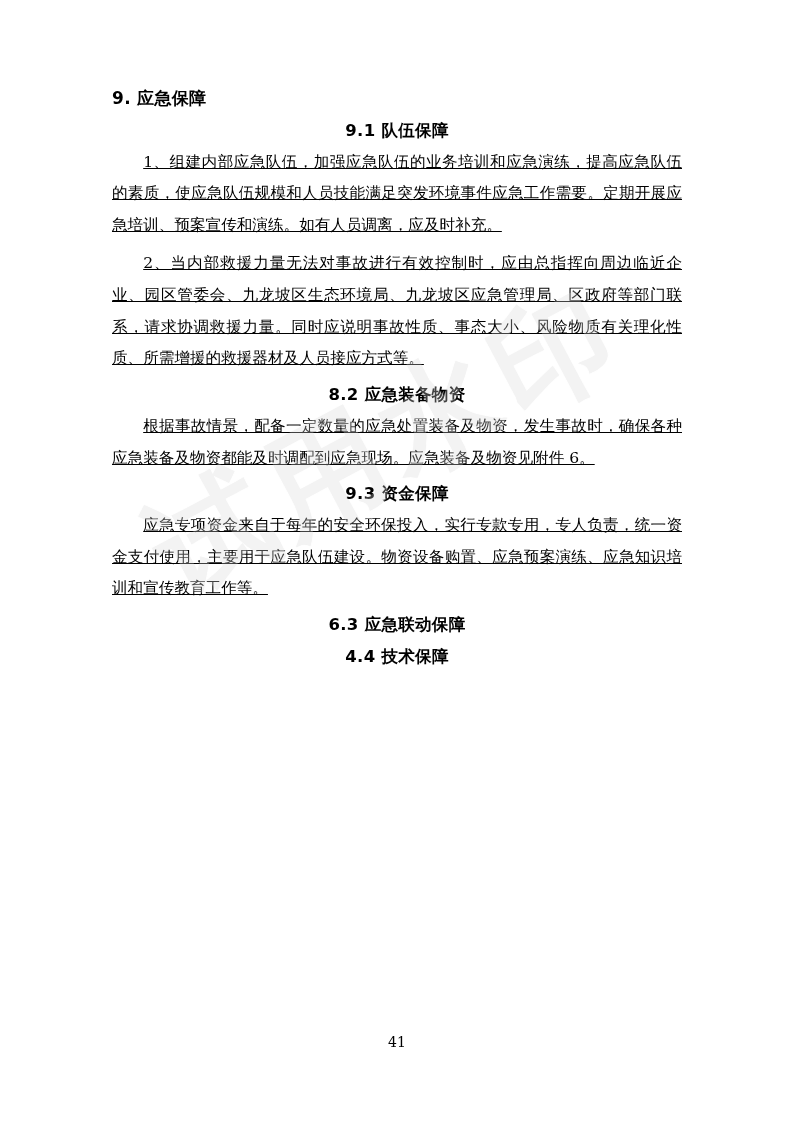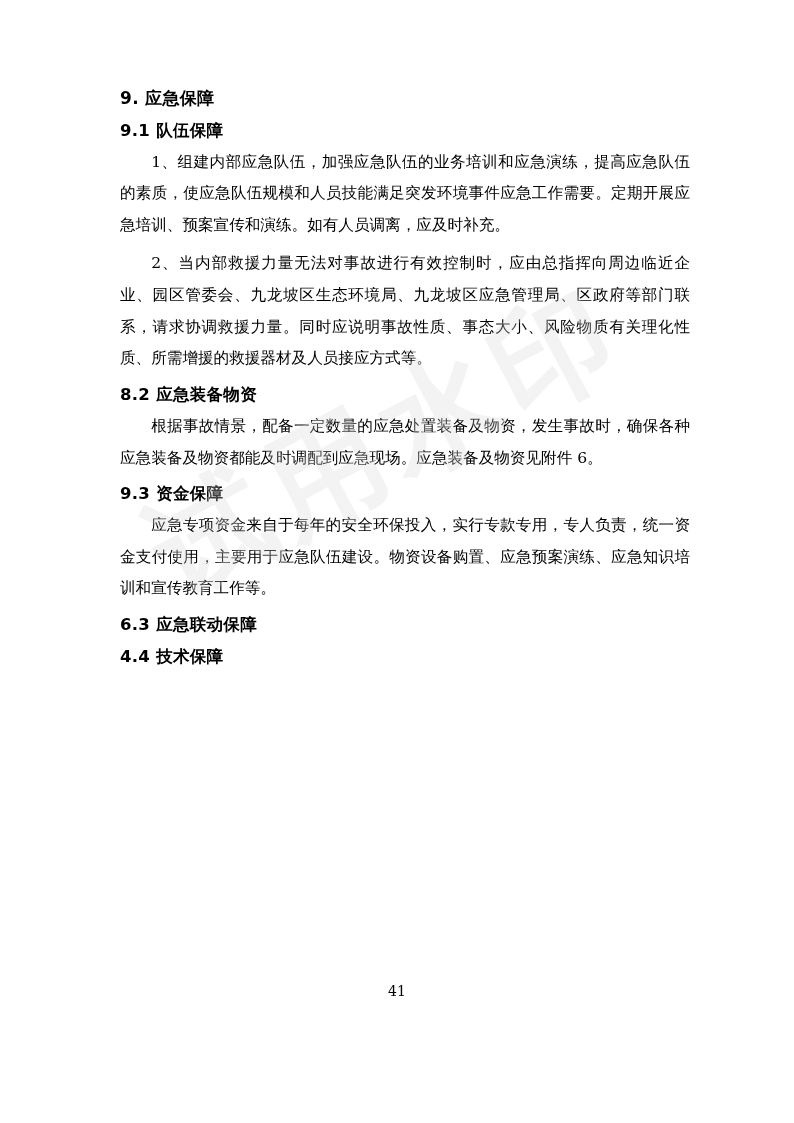--- a/index.html
+++ b/index.html
@@ -13,46 +13,48 @@
   .page {
     position: relative;
     width: 794px;
     height: 1123px;
     background: #ffffff;
     overflow: hidden;
     box-sizing: border-box;
   }
   .content {
     position: absolute;
-    left: 120px;
+    left: 112px;
     top: 84px;
     width: 570px;
   }
   .heading {
     font-family: "DejaVu Sans", sans-serif;
     font-weight: bold;
     font-size: 17px;
     color: #000000;
     line-height: 1.45;
     margin: 0 0 4px 0;
     letter-spacing: 0.3px;
   }
   .heading.sub {
     font-size: 16.5px;
     margin-top: 8px;
+    text-align: center;
   }
   .para {
     font-family: "DejaVu Serif", serif;
     font-size: 15.6px;
     color: #000000;
     line-height: 2.03;
     margin: 0 0 0 0;
     text-align: justify;
     text-justify: inter-ideograph;
     text-indent: 2em;
+    text-decoration: underline;
   }
   .para + .para {
     margin-top: 7px;
   }
   .block {
     margin-bottom: 2px;
   }
   .heading-block {
     margin-top: 2px;
   }
@@ -75,21 +77,21 @@
     color: #d8d8d8;
     letter-spacing: 10px;
     white-space: nowrap;
     line-height: 1.1;
     text-shadow: 0 0 1px #cccccc;
   }
   .page-number {
     position: absolute;
     left: 0;
     right: 0;
-    top: 983px;
+    top: 1034px;
     text-align: center;
     font-family: "DejaVu Serif", serif;
     font-size: 14px;
     color: #000000;
   }
 </style>
 </head>
 <body>
 
 <div class="page">

